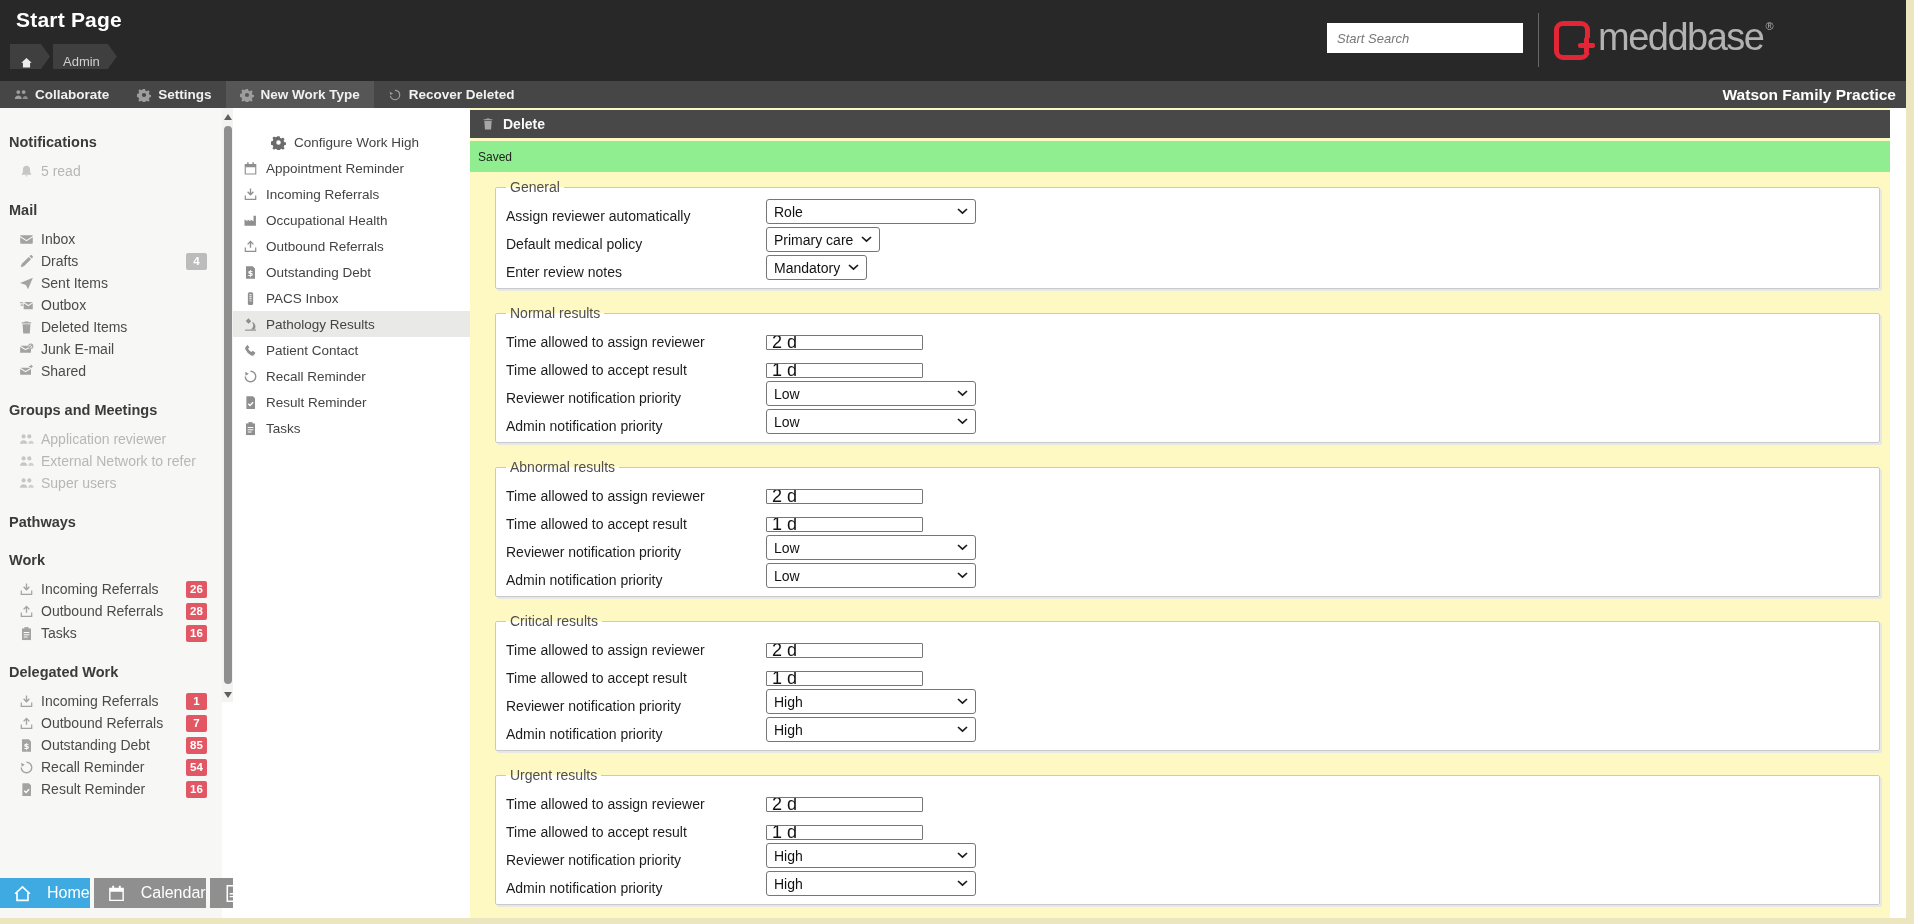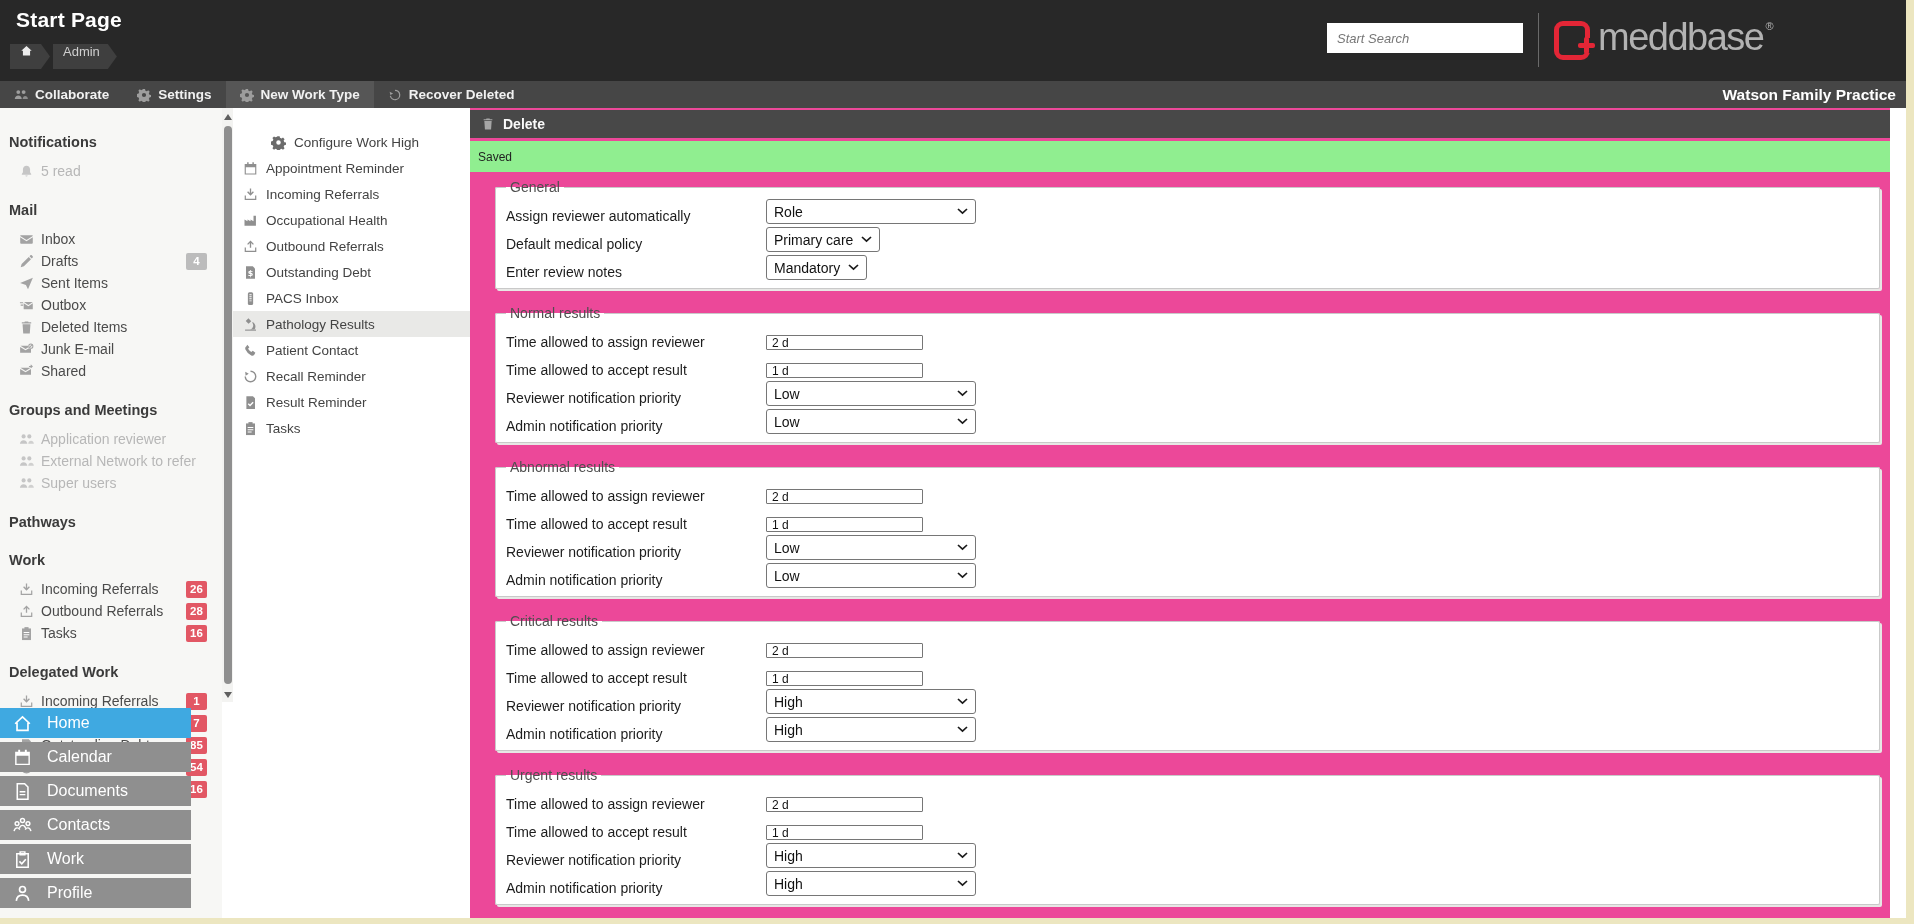--- a/index.html
+++ b/index.html
@@ -5,21 +5,21 @@
 <style>
   *{box-sizing:border-box}
   html,body{margin:0;padding:0}
   body{width:1914px;height:924px;background:#ece6c0;font-family:"Liberation Sans","DejaVu Sans",sans-serif;position:relative;overflow:hidden}
   .page{position:absolute;left:0;top:0;width:1906px;height:918px;background:#fff;overflow:hidden}
 
   
   .app-header{position:absolute;left:0;top:0;width:100%;height:81px;background:#282828}
   .app-title{position:absolute;left:16px;top:8px;font-size:21px;font-weight:700;color:#fff;letter-spacing:.2px}
   .breadcrumb{position:absolute;left:10px;top:44px;height:25px;display:flex;gap:3px}
-  .crumb{background:#3f3f3f;color:#cfcfcf;font-size:13px;display:flex;align-items:flex-start;padding:0 17px 0 10px;
+  .crumb{background:#3f3f3f;color:#cfcfcf;font-size:13px;display:flex;align-items:flex-end;padding:0 17px 0 10px;
          clip-path:polygon(0 0,calc(100% - 9px) 0,100% 50%,calc(100% - 9px) 100%,0 100%)}
   .crumb .ic{width:13px;height:13px;color:#ececec}
   .search-input{position:absolute;left:1327px;top:23px;width:196px;height:30px;border:1px solid #fff;background:#fff;
                 padding:0 9px;font-size:13px;font-family:inherit;color:#333;outline:none}
   .search-input::placeholder{font-style:italic;color:#777}
   .brand-divider{position:absolute;left:1538px;top:13px;width:1px;height:54px;background:#6a6a6a}
   .logo-mark{position:absolute;left:1554px;top:21px;width:36px;height:39px;border:5px solid #e32636;border-radius:9px}
   .logo-gap{position:absolute;right:-6px;top:12px;width:7px;height:15px;background:#282828}
   .logo-plus-v{position:absolute;right:-4px;top:11px;width:5px;height:17px;background:#e32636;border-radius:2px}
   .logo-plus-h{position:absolute;right:-10px;top:17px;width:17px;height:5px;background:#e32636;border-radius:2px}
@@ -46,43 +46,43 @@
   .badge{position:absolute;right:15px;top:2.5px;min-width:21px;height:17px;padding:0 3px;border-radius:2px;font-size:11.5px;
          font-weight:700;color:#fff;display:flex;align-items:center;justify-content:center}
   .badge.red{background:#e25764}
   .badge.gray{background:#bcbcbc}
 
   .scrollstrip{position:absolute;left:222px;top:0;width:11px;height:594px;background:#f3f3f1}
   .arrow-up{position:absolute;left:1.5px;top:6px;width:0;height:0;border-left:4px solid transparent;border-right:4px solid transparent;border-bottom:6px solid #5f5f5f}
   .arrow-down{position:absolute;left:1.5px;bottom:4px;width:0;height:0;border-left:4px solid transparent;border-right:4px solid transparent;border-top:6px solid #5f5f5f}
   .thumb{position:absolute;left:1.5px;top:18px;width:8px;height:558px;background:#8f8f8f;border-radius:4px}
 
-  .bottom-nav{position:absolute;left:0;bottom:10px;width:191px;display:flex;flex-direction:column;gap:4px}
+  .bottom-nav{position:absolute;left:0;bottom:10px;width:191px;display:flex;gap:4px}
   .nav-item{height:30px;background:#8f8f8f;color:#fff;display:flex;align-items:center;font-size:16px;cursor:default}
   .nav-item .ic{width:19px;height:19px;margin:0 15px 0 13px;color:#fff;flex:0 0 auto}
   .nav-item.active{background:#3fa9e1}
 
   .worktypes{position:absolute;left:233px;top:0;width:237px;height:100%;background:#fff;padding-top:21px}
   .wt-item{height:26px;display:flex;align-items:center;padding-left:10px;font-size:13.5px;color:#434343;cursor:default}
   .wt-item .ic{width:15px;height:15px;margin-right:8px;color:#8f8f8f;flex:0 0 auto}
   .wt-item.configure{padding-left:38px}
   .wt-item.configure .ic{color:#6b6b6b}
   .wt-item.selected{background:#e9e9e7}
 
-  .main{position:absolute;left:470px;top:0;right:16px;height:100%;background:#ec4899}
+  .main{position:absolute;left:470px;top:0;right:16px;height:100%;background:#fef9c3}
   .delete-bar{position:absolute;left:0;top:2px;right:0;height:28px;background:#484848;display:flex;align-items:center;padding-left:11px;gap:8px;cursor:default}
   .delete-bar .ic{width:14px;height:14px;color:#a6a6a6}
   .delete-label{color:#fafafa;font-size:14px;font-weight:700}
   .saved-bar{position:absolute;left:0;top:33px;right:0;height:31px;background:#90ee90;display:flex;align-items:center;padding-left:8px;font-size:12px;color:#1f1f1f}
   .form-area{position:absolute;left:0;top:52px;right:0;bottom:0;padding:20px 0 0 25px;overflow:hidden}
   fieldset.group{width:1385px;border:1px solid #c9c9c9;border-radius:2px;margin:0 0 17px;padding:2px 10px 8px;box-shadow:2px 2px 0 #e7e7e5;background:#fff}
   fieldset.group legend{font-size:14px;line-height:14px;color:#4f4f4f;padding:0 4px}
   .frow{display:flex;align-items:flex-end;height:28px}
   .flabel{width:260px;font-size:14px;color:#1d1d1d}
-  .textbox{width:157px;height:15px;border:1px solid #767676;border-radius:1px;padding:0 5px;font-size:12px;font-family:inherit;color:#111;background:#fff;outline:none}
+  .textbox{width:157px;height:15px;border:1px solid #767676;border-radius:1px;padding:0 5px;font-size:18px;font-family:inherit;color:#111;background:#fff;outline:none}
   .selectbox{height:25px;border:1px solid #767676;border-radius:3px;background:#fff;display:inline-flex;align-items:center;
              padding:0 26px 0 7px;font-size:14px;color:#111;position:relative;cursor:default}
   .selectbox.wide{width:210px}
   .selectbox .chev{position:absolute;right:7px;top:8px;width:11px;height:8px}
   .ic{display:inline-block}
 </style>
 </head>
 <body>
 
 <div class="page">

